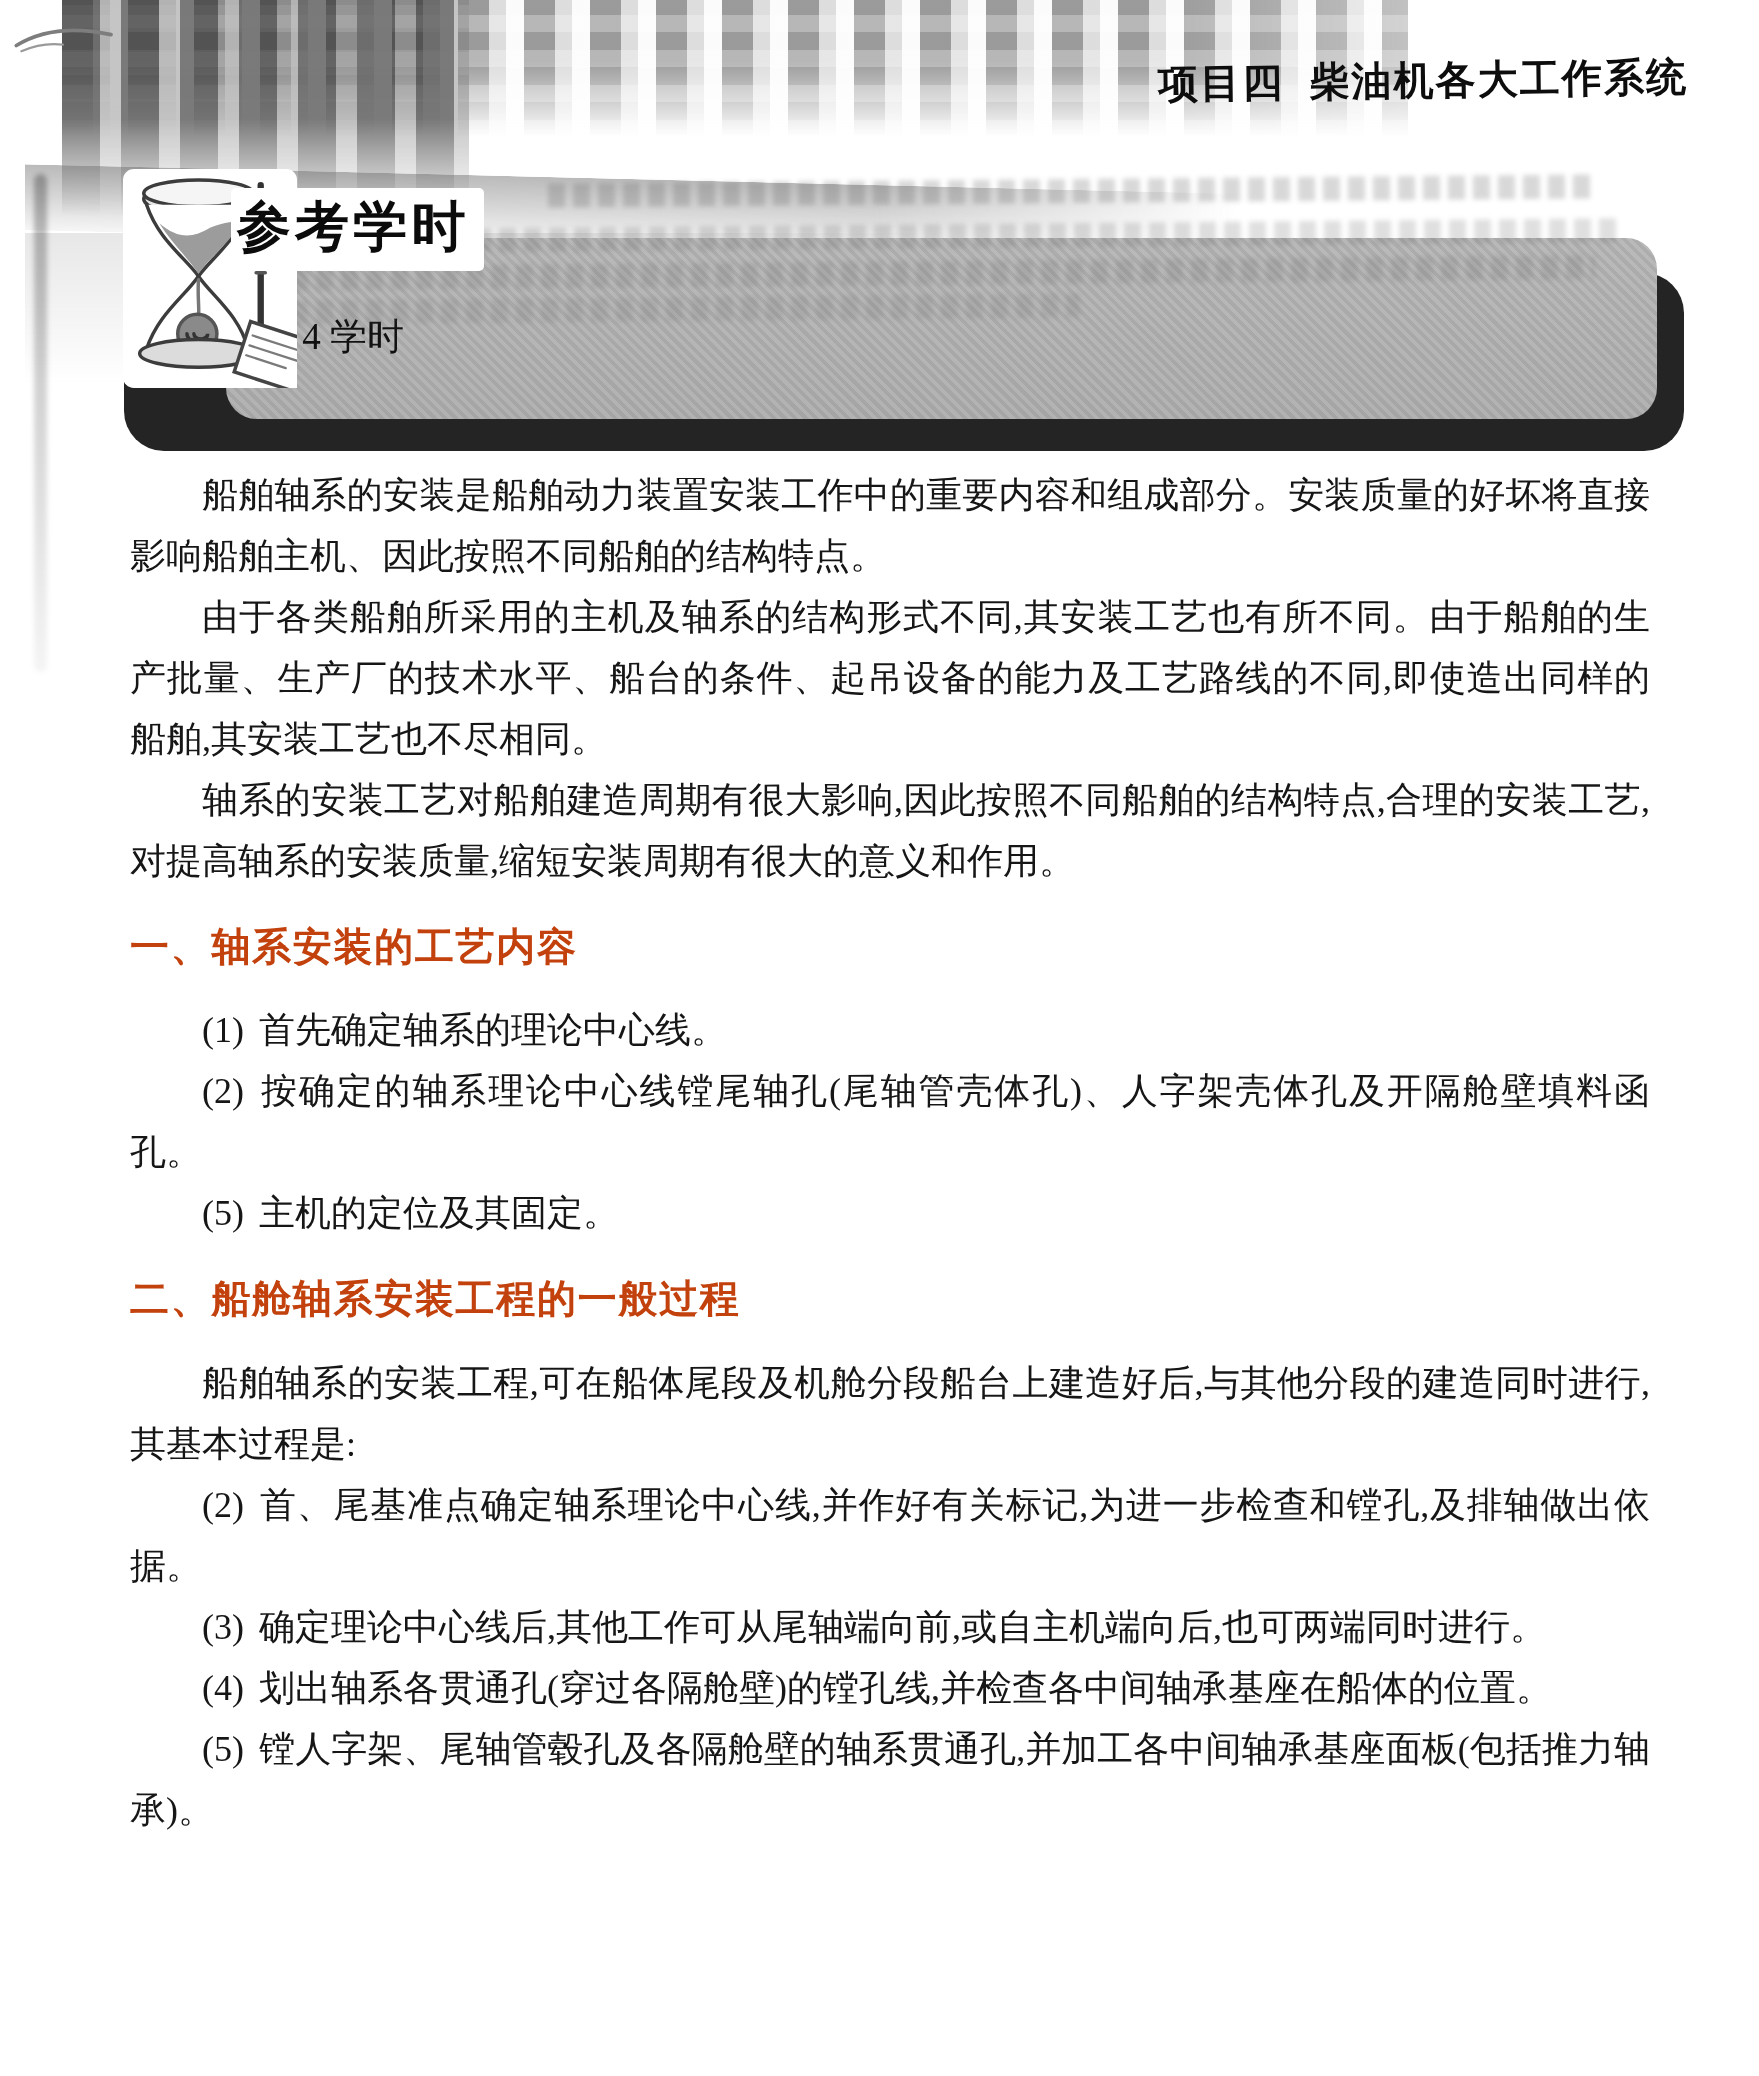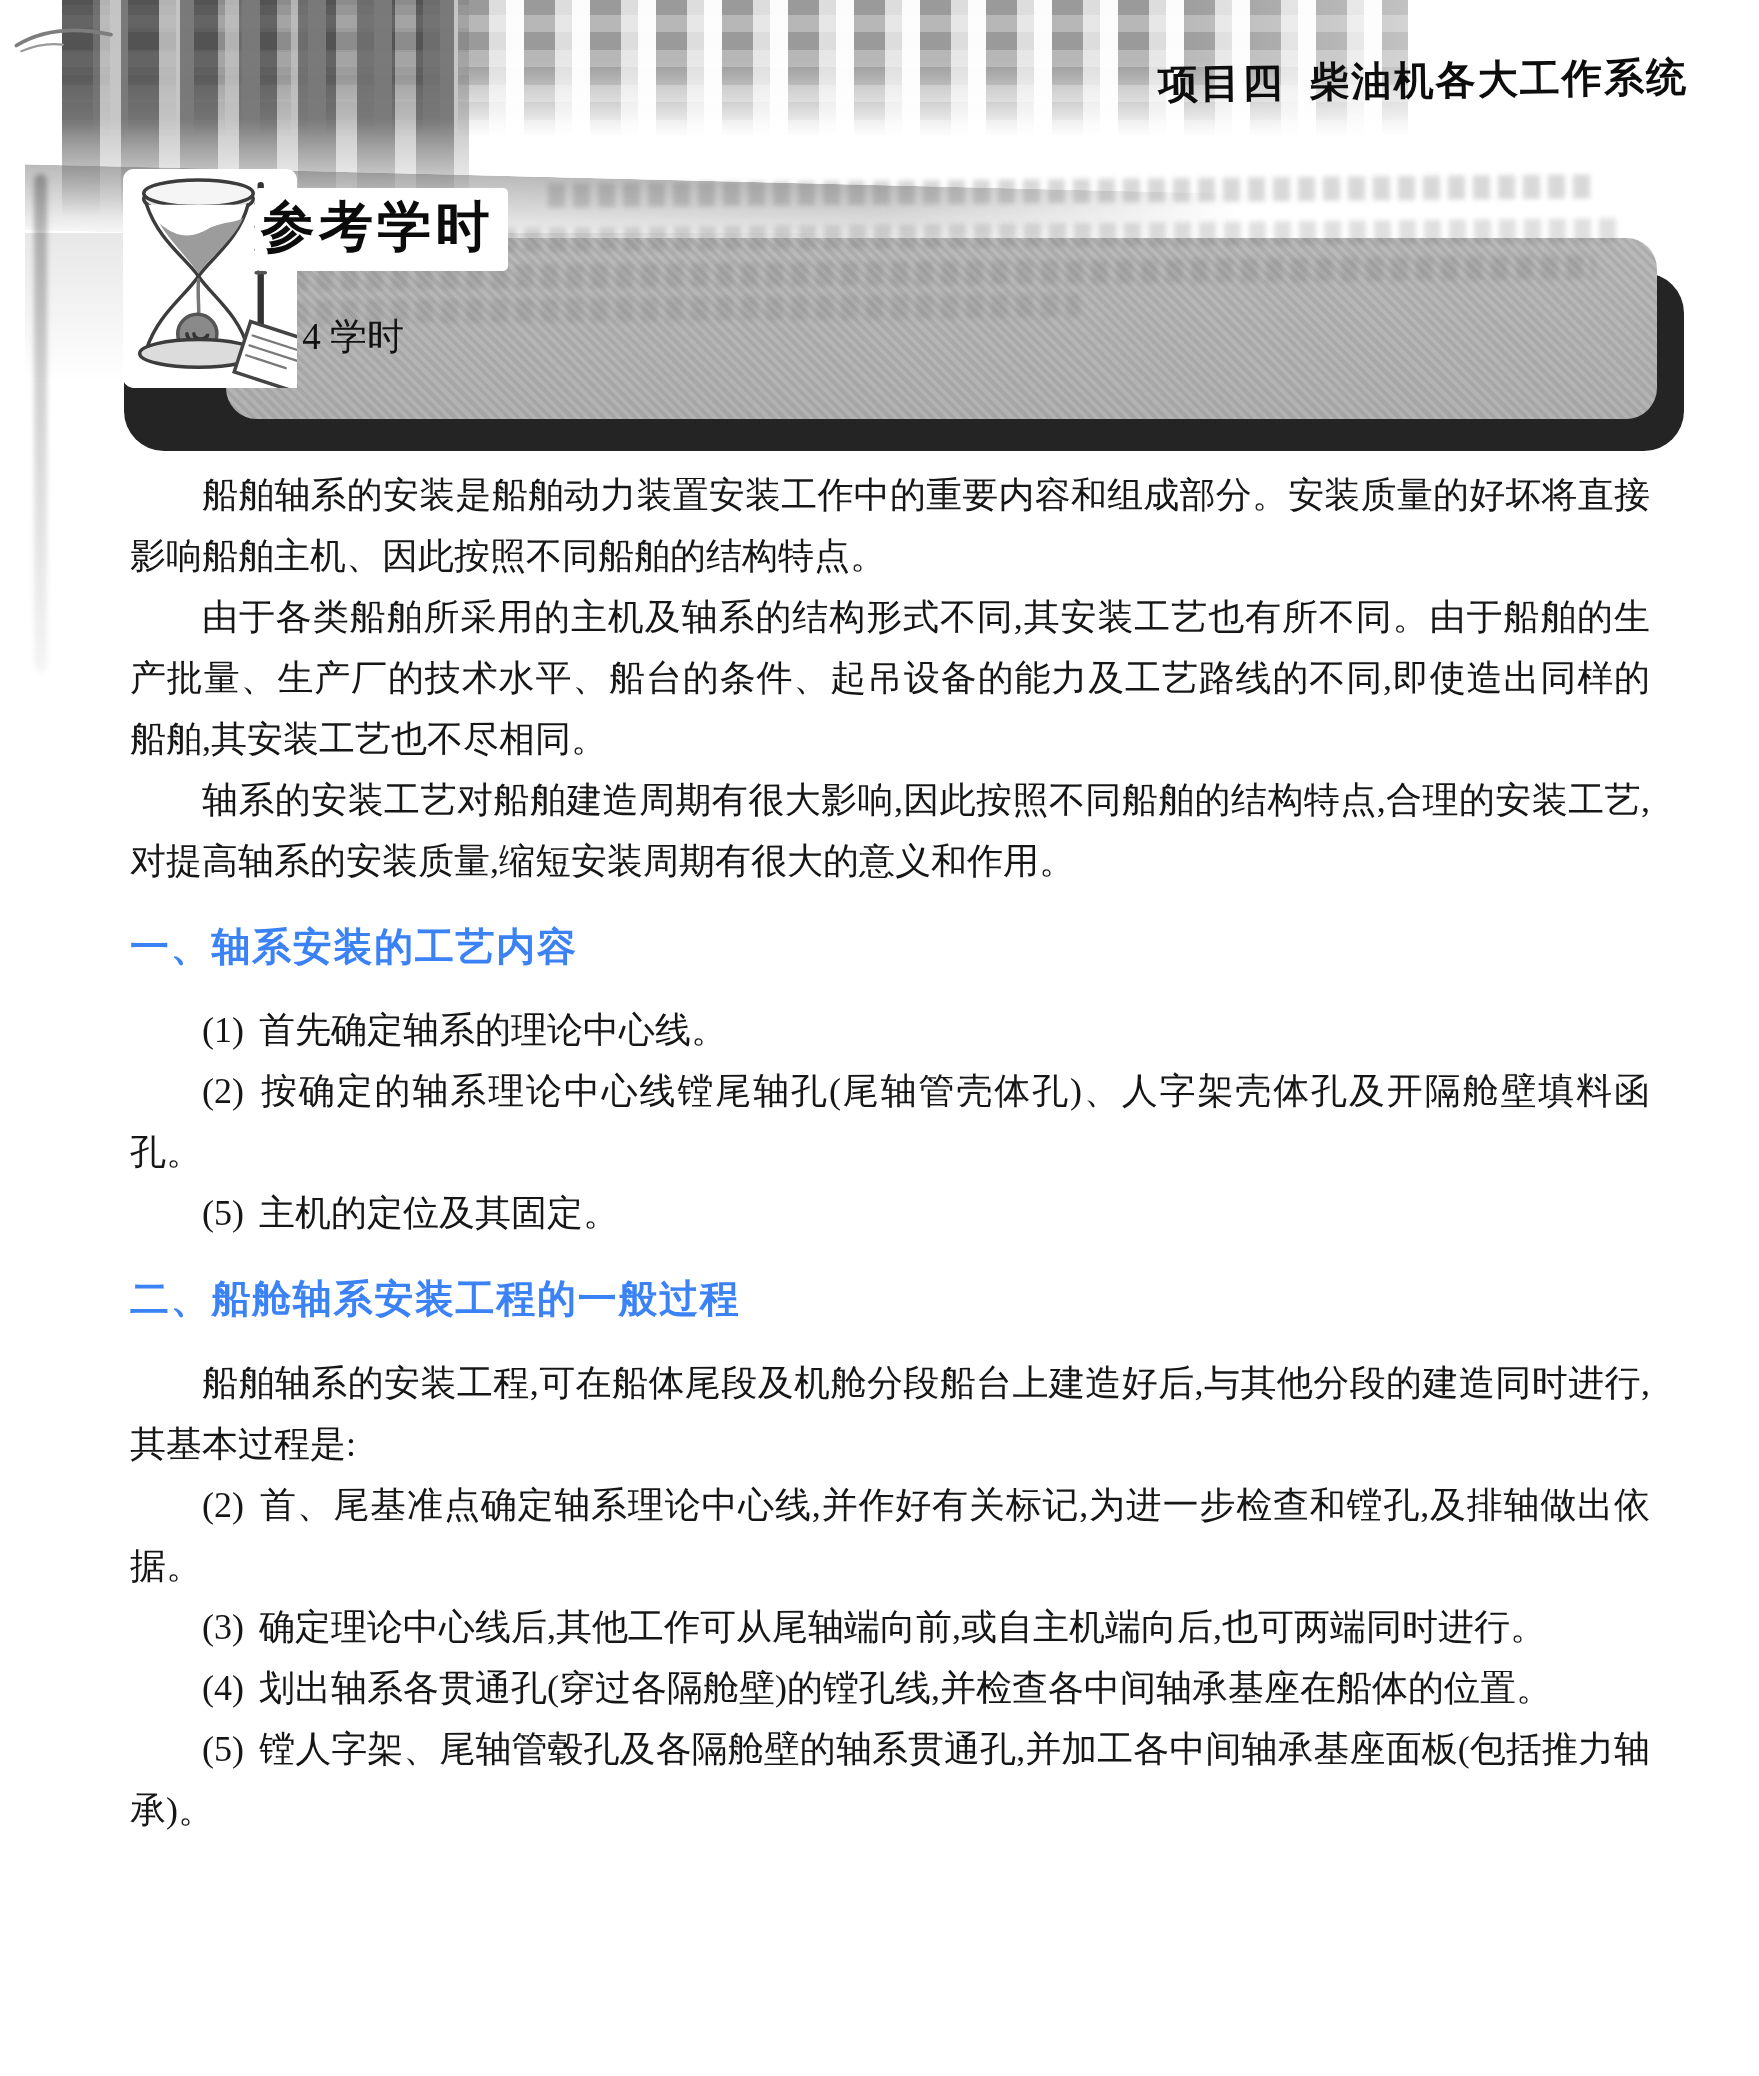--- a/index.html
+++ b/index.html
@@ -95,41 +95,40 @@
   .hourglass-wrap{
     position:absolute;left:123px;top:169px;width:174px;height:219px;
     background:#ffffff;border-radius:10.8px;z-index:5;
   }
   .ref-title{
     position:absolute;left:231px;top:188px;z-index:5;
     background:#ffffff;padding:3.3px 14px 6.6px 5.8px;border-radius:5px;
     font-family:"Liberation Sans","DejaVu Sans",sans-serif;
     font-weight:700;font-size:54px;letter-spacing:4.2px;color:#0b0b0b;
     white-space:nowrap;
-    margin-left:24px;
   }
   .ref-line{
     position:absolute;left:40px;top:74px;z-index:6;
     font-size:37px;color:#111;white-space:nowrap;
   }
   .ref-line .bullet{
     display:inline-block;font-size:31px;margin-right:17.4px;vertical-align:2.5px;color:#000;
   }
 
   
   main{
     position:absolute;left:130px;top:465px;width:1520px;z-index:6;
     font-size:36px;line-height:61px;text-align:justify;
   }
   main p{margin:0;text-indent:2em;}
   main .num{margin-right:0.42em;}
   main h2{
     font-family:"Liberation Sans","DejaVu Sans",sans-serif;
     font-weight:700;font-size:39px;line-height:62px;
-    margin:24px 0 22.4px 0;letter-spacing:1.7px;color:#3b82f6;
+    margin:24px 0 22.4px 0;letter-spacing:1.7px;color:#c2410c;
   }
 </style>
 </head>
 <body>
 
 <div class="page">
 
   <div class="photo">
     <div class="containers"></div>
     <div class="dark-stack"></div>

